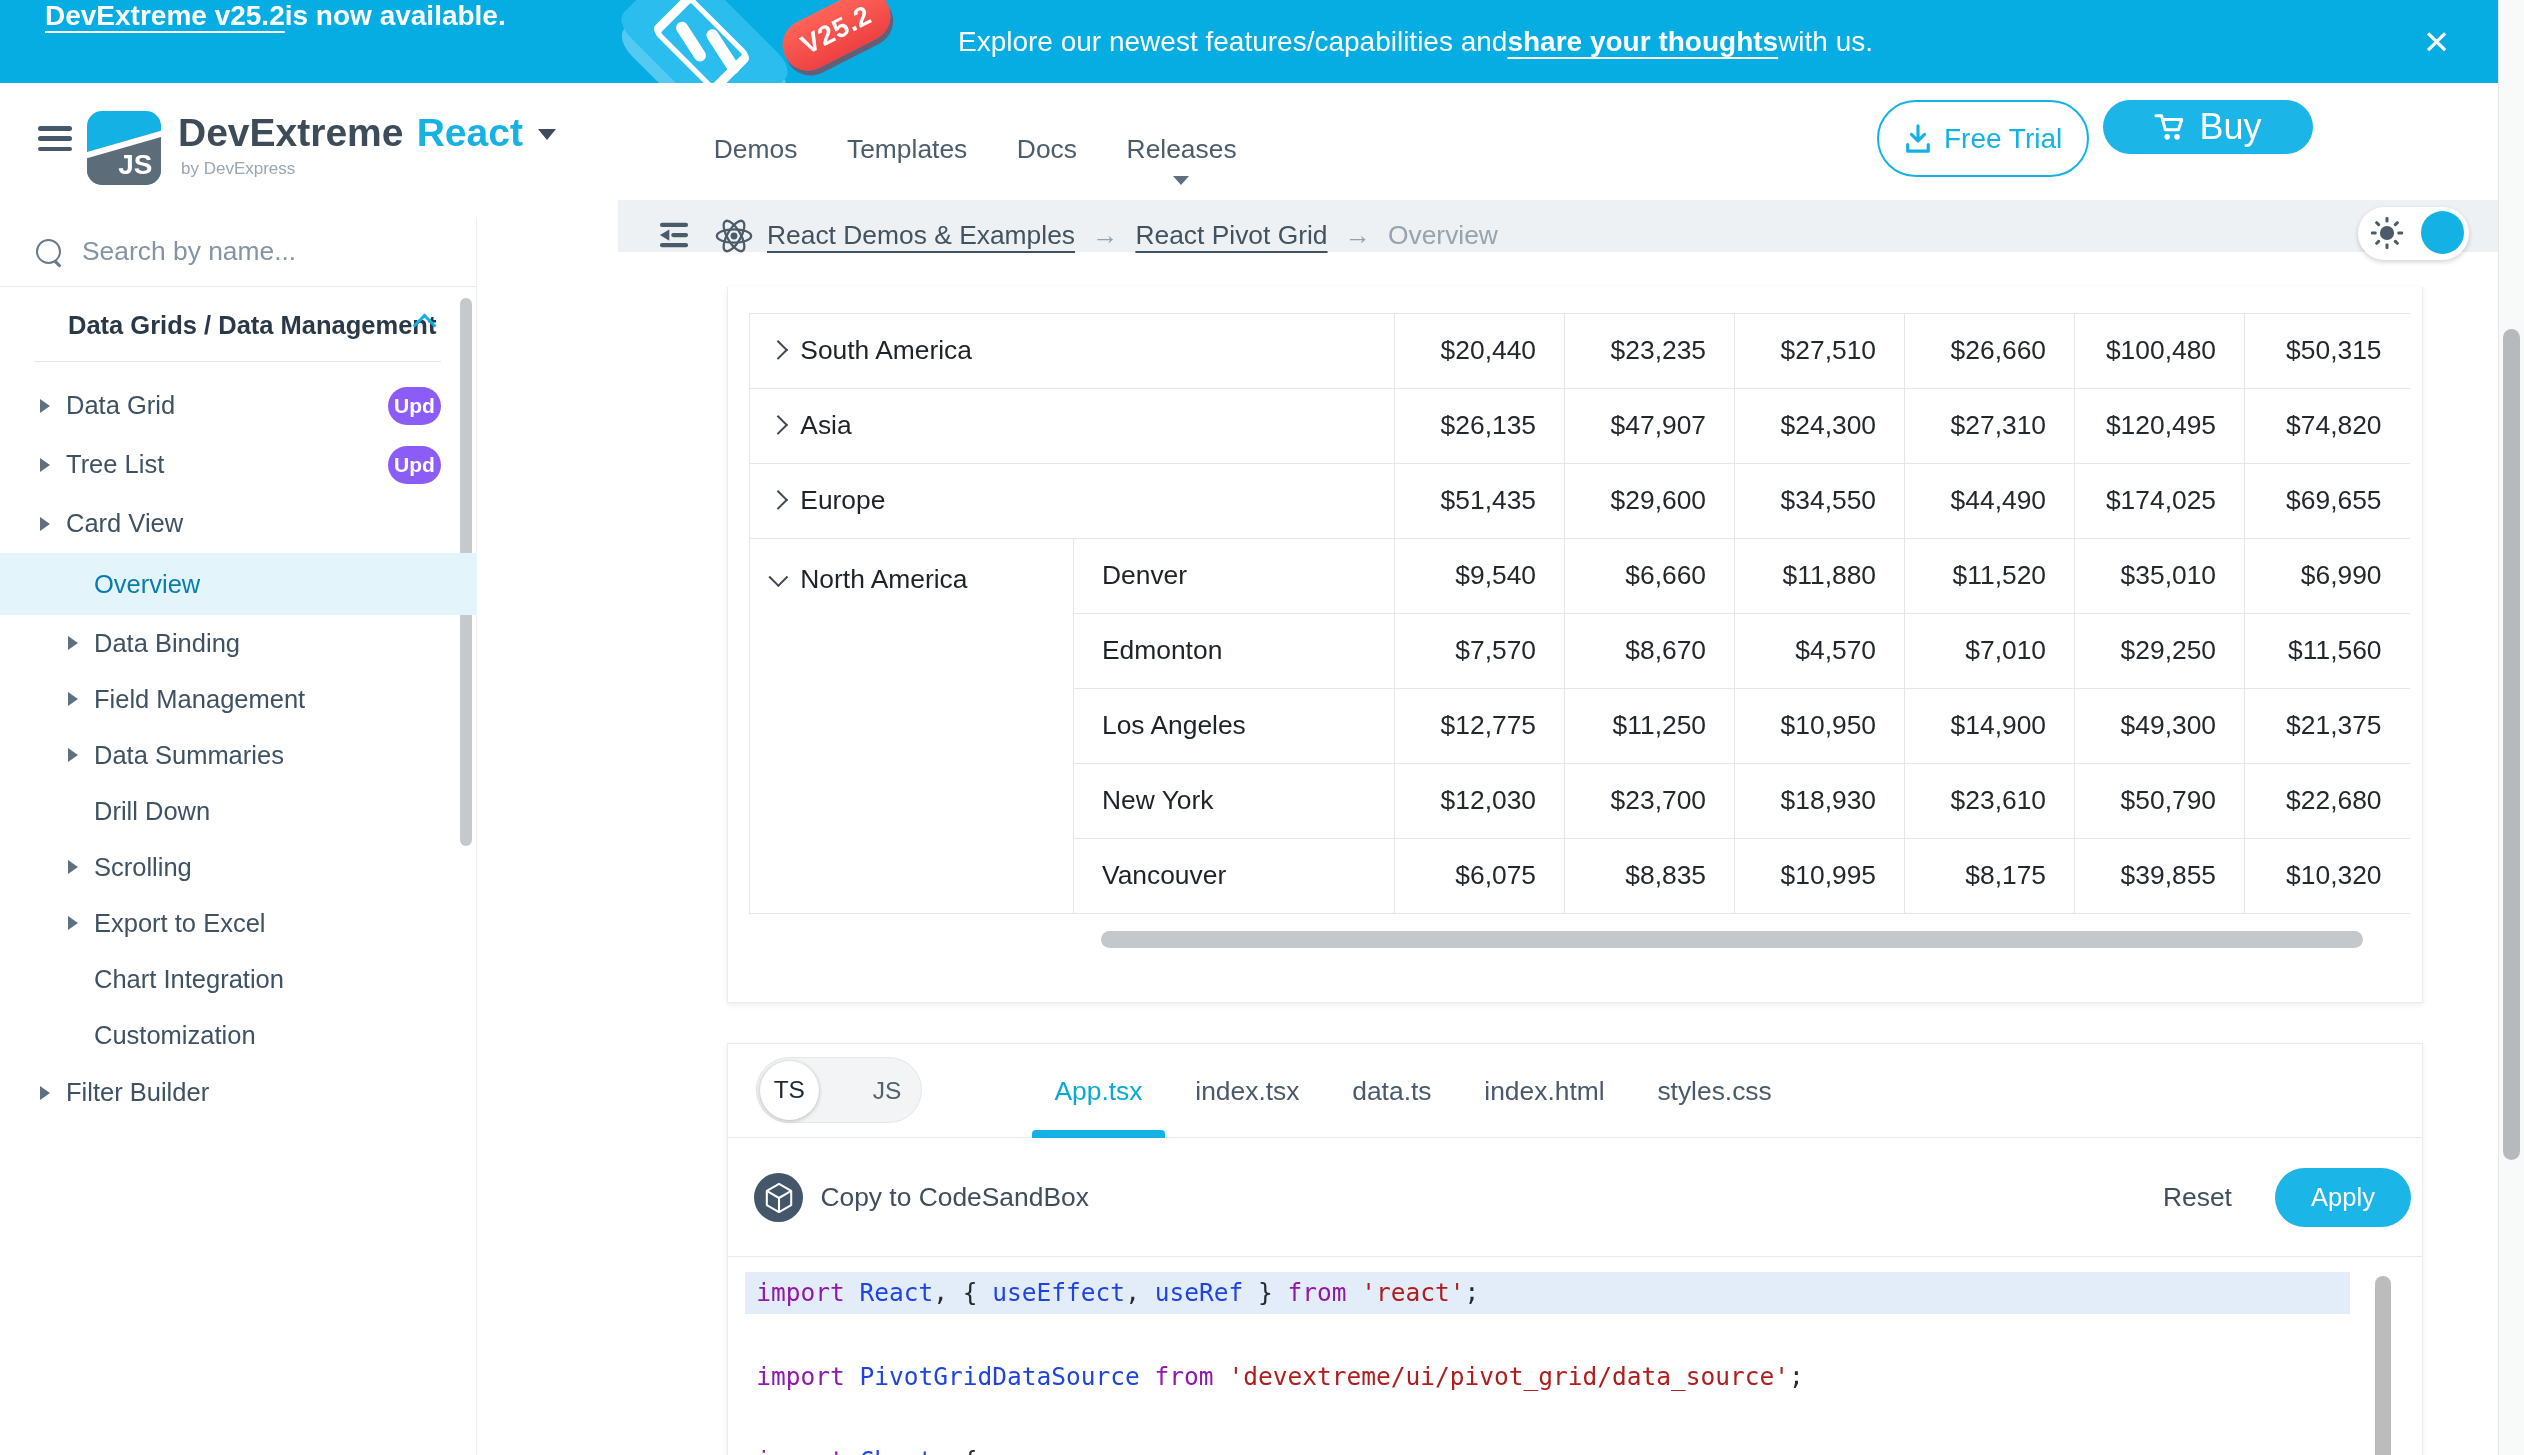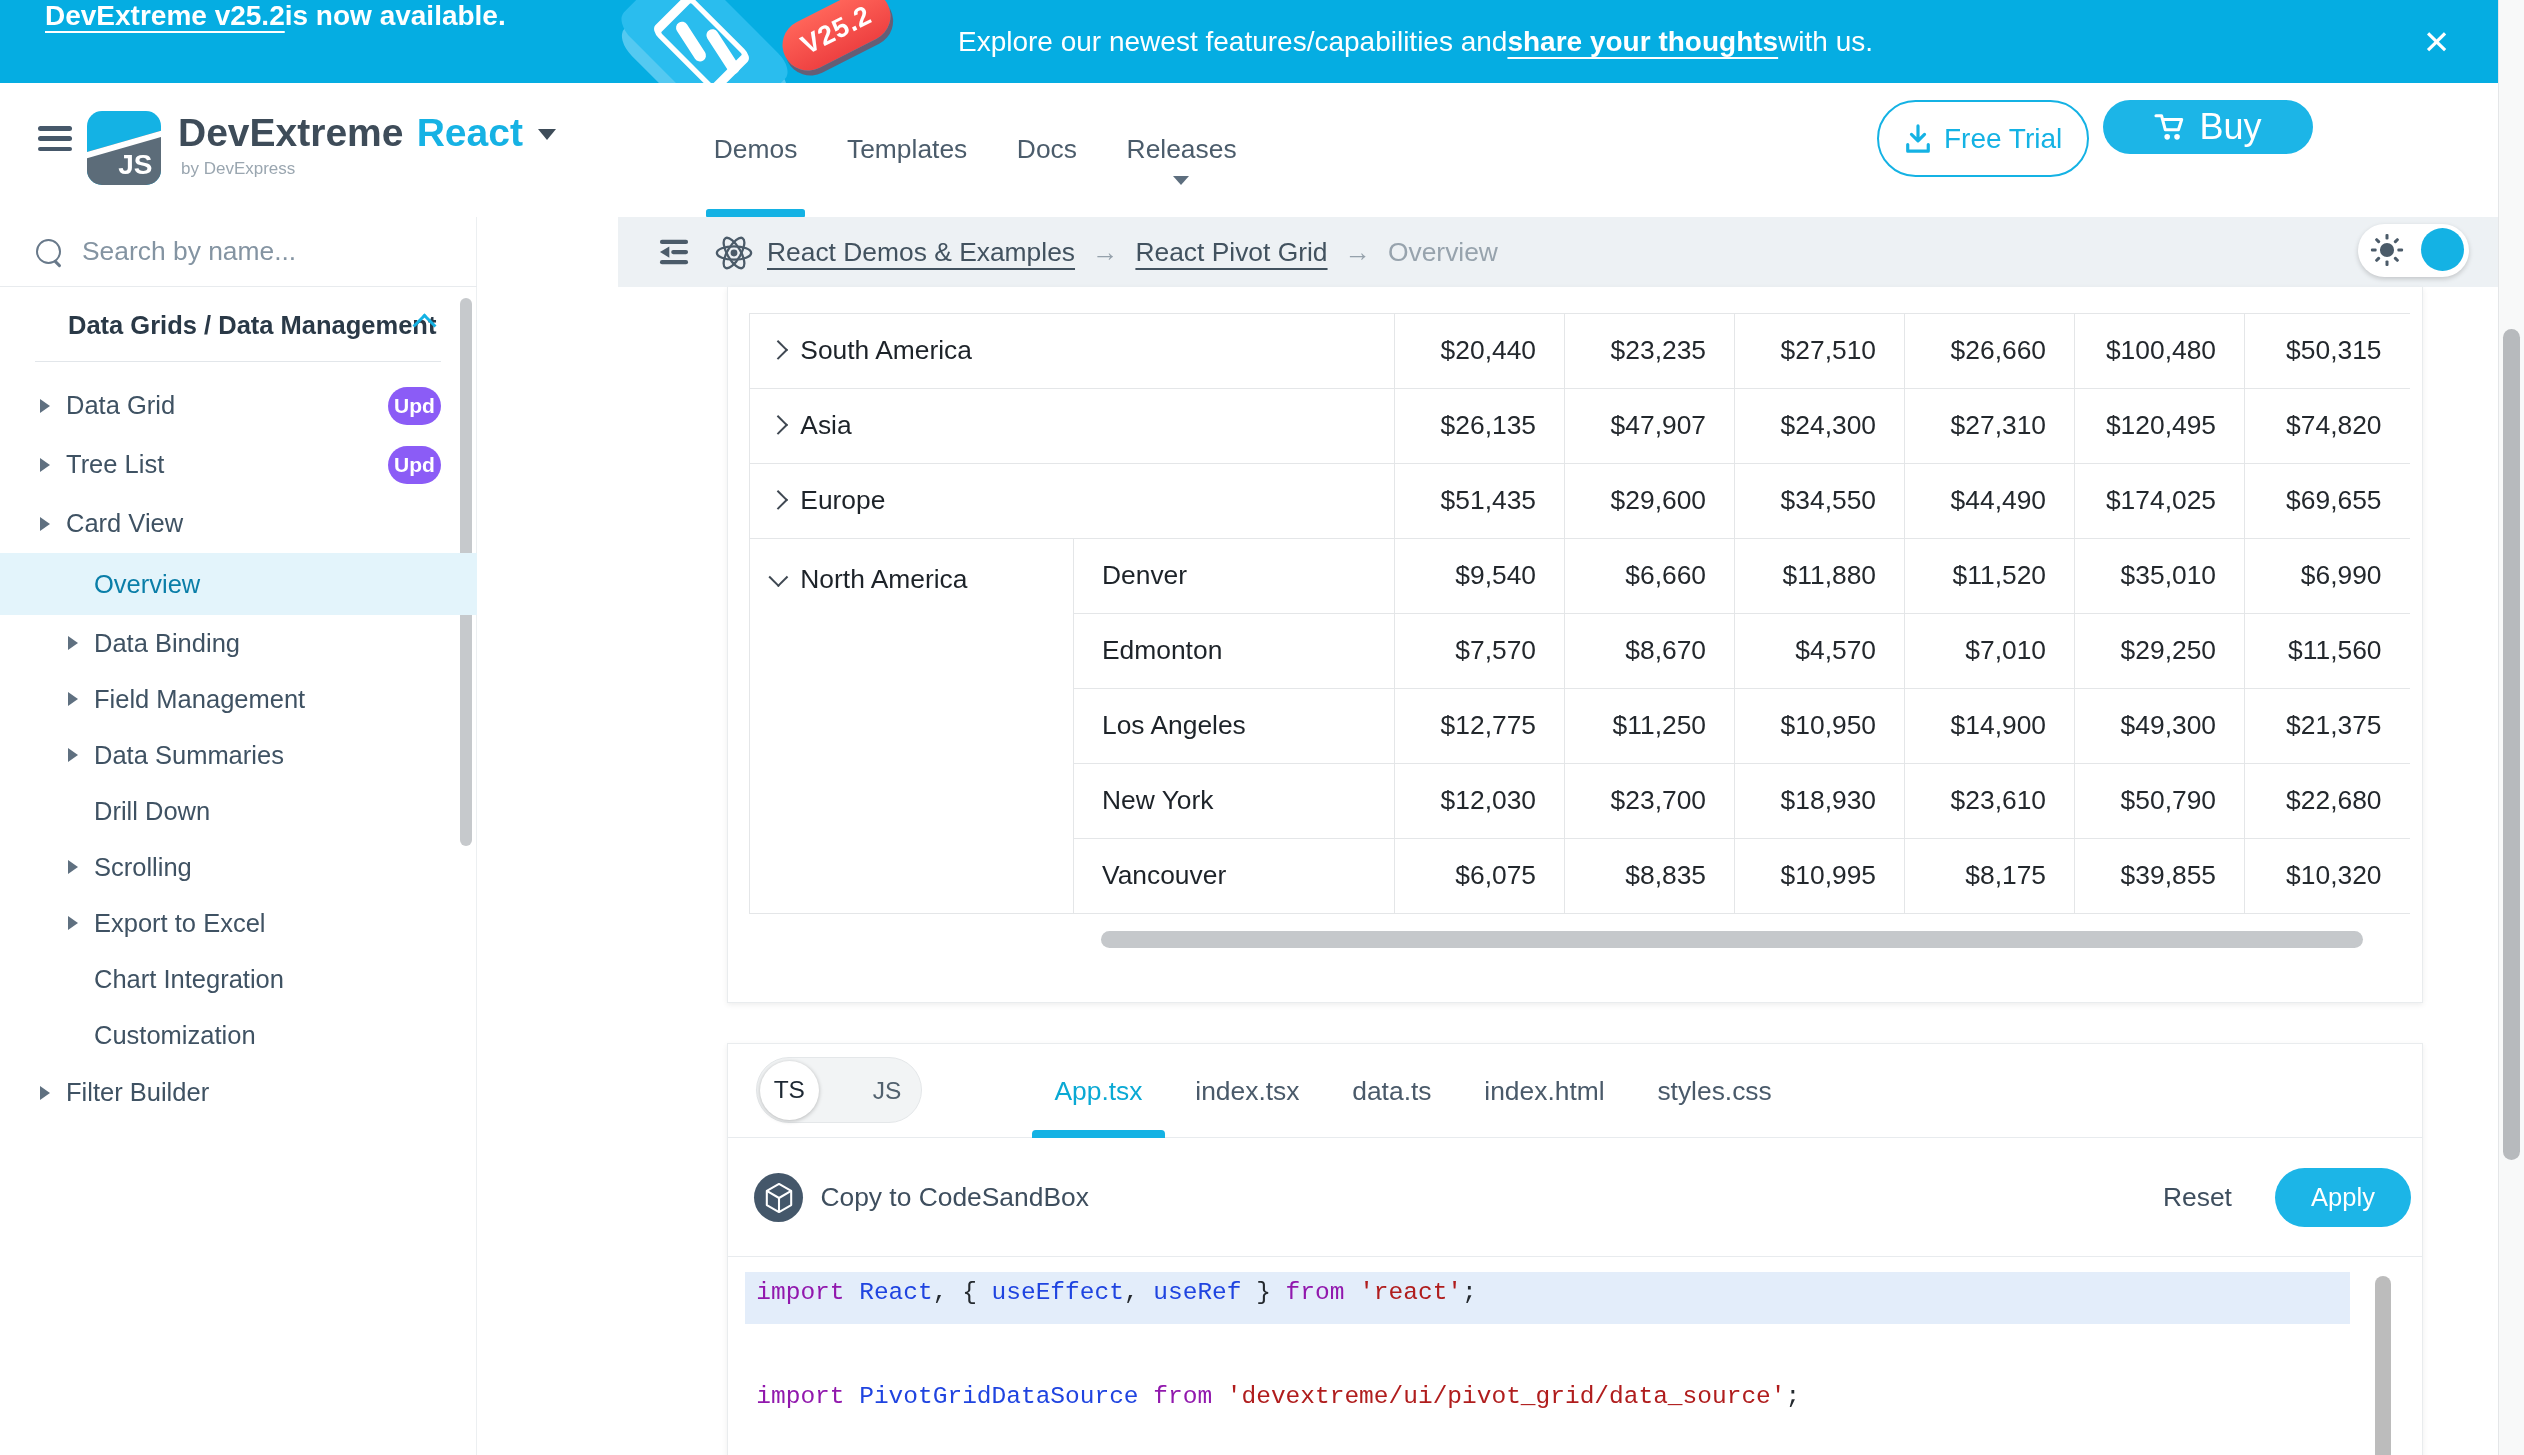--- a/index.html
+++ b/index.html
@@ -70,21 +70,21 @@
   .side-item.lvl1 .lbl{left:66px;}
   .side-item.lvl2 .lbl{left:94px;}
   .side-item.selected{height:62px;background:#e3f4fb;color:#0a7ea8;}
   .tri-r{position:absolute;width:0;height:0;border-top:7.6px solid transparent;border-bottom:7.6px solid transparent;border-left:10.4px solid #5f7080;}
   .tri-d{position:absolute;width:0;height:0;border-left:7.6px solid transparent;border-right:7.6px solid transparent;border-top:10.4px solid #14b2e4;}
   .side-item.lvl1 .tri-r,.side-item.lvl1 .tri-d{left:40px;}
   .side-item.lvl2 .tri-r{left:68px;}
   .badge{position:absolute;right:36px;width:53px;height:38px;background:#8b5cf6;color:#fff;border-radius:19px;
          font-size:21px;font-weight:700;display:flex;align-items:center;justify-content:center;}
   
-  .crumbbar{position:absolute;left:618px;top:217px;width:1880px;height:70px;background:#edf1f4;}
+  .crumbbar{position:absolute;left:618px;top:200px;width:1880px;height:52px;background:#edf1f4;}
   .collapse-ic{position:absolute;left:38px;top:20px;cursor:pointer;}
   .atom-ic{position:absolute;left:96px;top:16px;}
   .crumbs{position:absolute;left:149px;top:0;height:70px;display:flex;align-items:center;gap:17px;font-size:26.4px;white-space:nowrap;}
   .crumbs a{color:#42525f;text-decoration:underline;text-underline-offset:6.6px;cursor:pointer;}
   .crumb-sep{color:#95a1ab;}
   .crumb-cur{color:#97a3ad;}
   .theme-toggle{position:absolute;left:1740px;top:6.6px;width:111px;height:53px;background:#fff;border-radius:26.4px;
         box-shadow:0 1.9px 5.7px rgba(0,0,0,.18);cursor:pointer;}
   .theme-knob{position:absolute;right:4.7px;top:4.7px;width:43px;height:43px;border-radius:50%;background:#14b2e4;}
   
@@ -121,21 +121,21 @@
   .file-tab.active::after{content:'';position:absolute;left:1.9px;right:1.9px;bottom:0;height:8.5px;background:#14b2e4;border-radius:3.8px 3.8px 0 0;}
   .toolbar-row{position:absolute;left:0;top:94px;width:100%;height:119px;border-bottom:1.9px solid #e8ebee;box-sizing:border-box;}
   .csb-btn{position:absolute;left:26.4px;top:0;height:119px;display:flex;align-items:center;gap:17px;cursor:pointer;}
   .csb-ic{width:49px;height:49px;border-radius:50%;background:#44576a;display:flex;align-items:center;justify-content:center;}
   .csb-label{font-size:26.4px;color:#3e4e5e;}
   .reset-btn{position:absolute;left:1435px;top:0;height:119px;display:flex;align-items:center;font-size:26.4px;color:#3e4e5e;cursor:pointer;}
   .apply-btn{position:absolute;left:1547px;top:30px;width:136px;height:59px;background:#1cb5e7;border-radius:30px;
         display:flex;align-items:center;justify-content:center;color:#fff;font-size:25.5px;cursor:pointer;}
   .code-area{position:absolute;left:17px;top:213px;width:1605px;bottom:0;font-family:"DejaVu Sans Mono",monospace;
         font-size:24.5px;padding-top:15px;}
-  .code-line{height:52px;line-height:42px;padding-left:11.3px;white-space:pre;font-family:Liberation Mono, monospace;}
+  .code-line{height:42px;line-height:42px;padding-left:11.3px;white-space:pre;}
   .code-line.hl{background:#e3edfa;}
   .tok-kw{color:#9118ad;}
   .tok-id{color:#1f44e0;}
   .tok-str{color:#b01d1d;}
   .tok-pl{color:#24292e;}
   .code-vscroll{position:absolute;left:1647px;top:232px;width:16px;height:245px;background:#bcbcbc;border-radius:8.5px;}
 </style>
 </head>
 <body>
 

